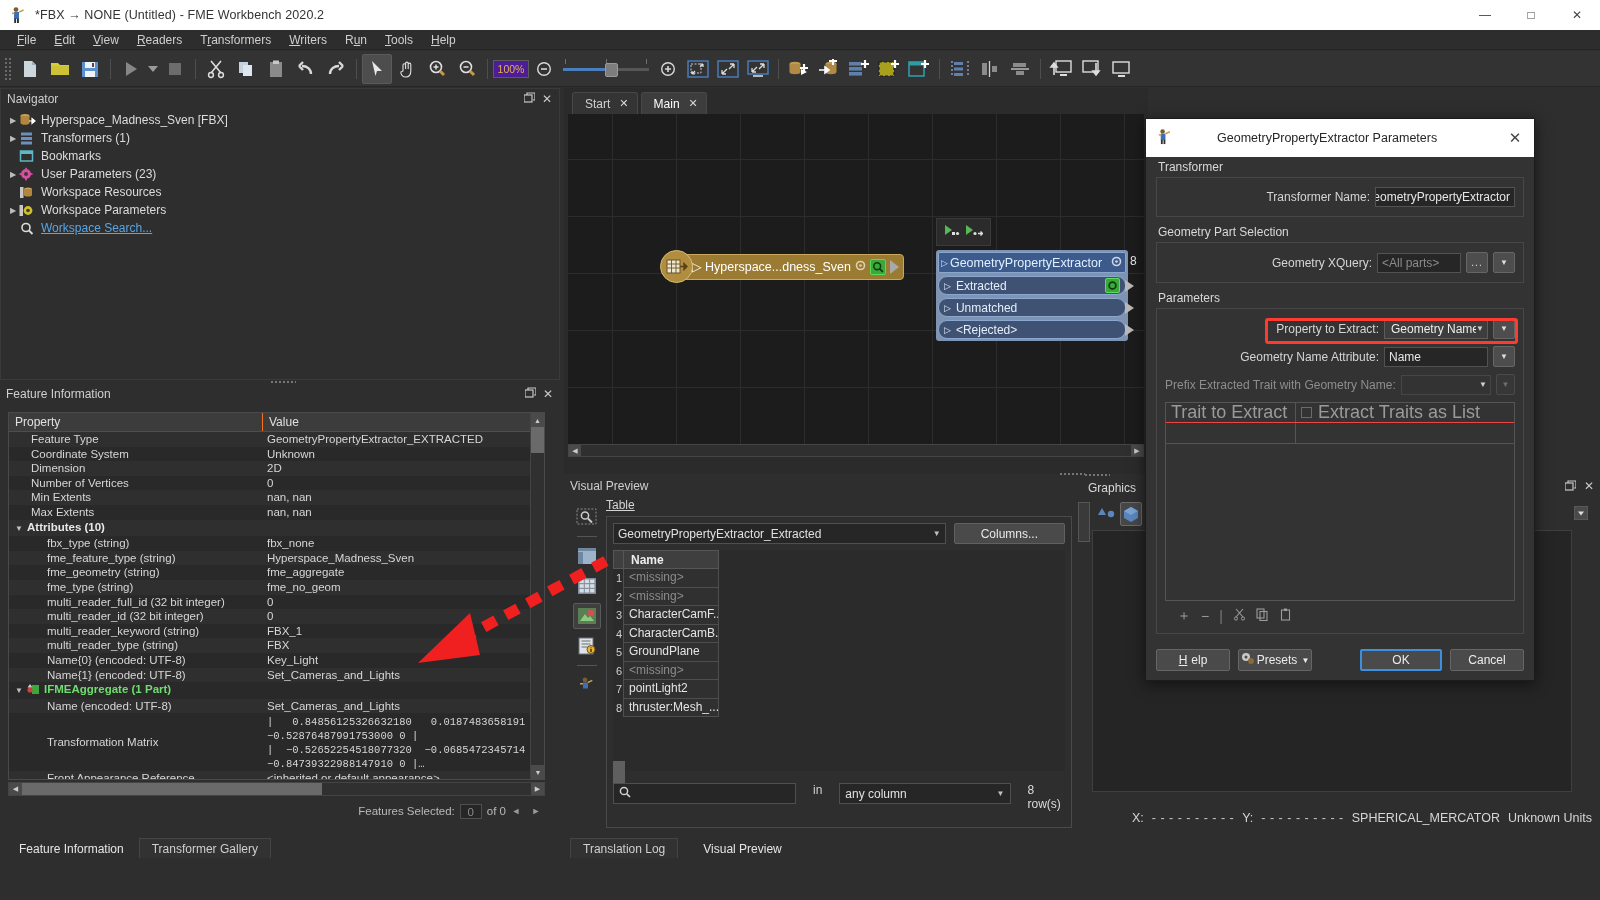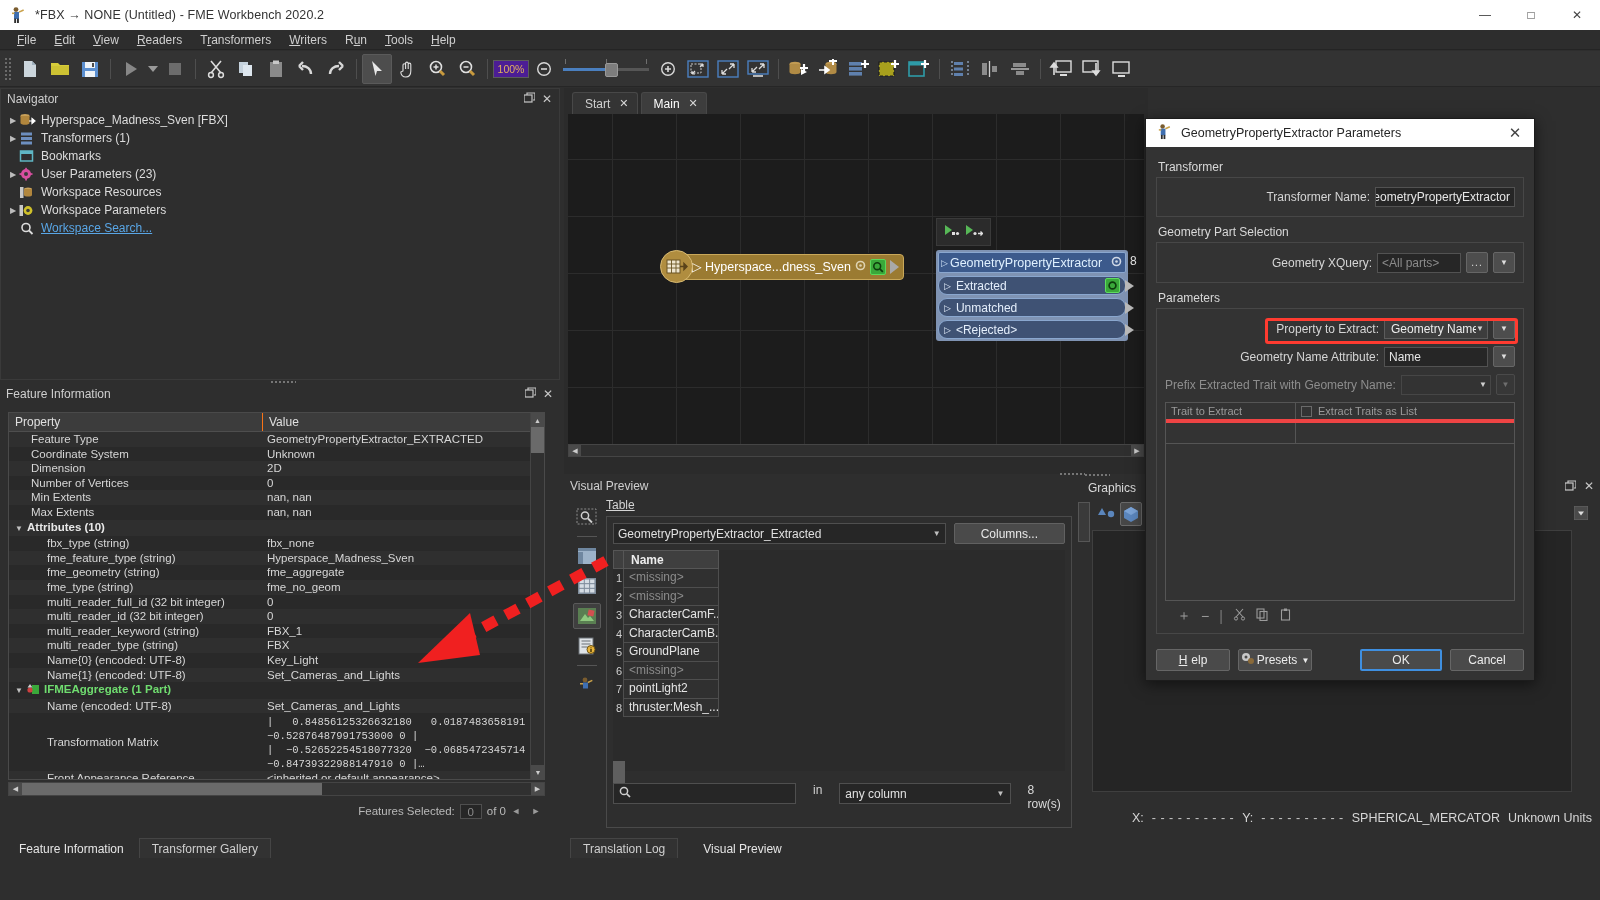--- a/index.html
+++ b/index.html
@@ -188,42 +188,42 @@
   .gr-right { position:absolute; right:4px; top:24px; width:22px; height:28px; display:flex; align-items:center; gap:4px;}
   .gr-statusbar { position:absolute; left:0; bottom:0; width:522px; height:28px; display:flex; align-items:center; justify-content:flex-end; gap:8px; padding-right:8px; font-size:12.5px; color:#d6d6d6;}
   .dashes { letter-spacing:.5px; color:#c8c8c8;}
 
   
   .cbtabs { position:absolute; left:564px; top:834px; width:560px; height:24px; display:flex; align-items:flex-end; padding-left:6px; gap:12px;}
 
   
   .dialog { position:absolute; left:1145px; top:118px; width:390px; height:563px; background:#333333;
      border:1px solid #1c1c1c; box-shadow:0 3px 14px rgba(0,0,0,.55);}
-  .dlg-title { height:28px; background:#ffffff; display:flex; align-items:center; padding:0 6px 0 10px;}
+  .dlg-title { height:38px; background:#ffffff; display:flex; align-items:center; padding:0 6px 0 10px;gap:36px;}
   .dlg-title .dt { font-size:12.5px; color:#262626; margin-left:8px;}
   .dlg-title .dx { margin-left:auto; font-size:15px; color:#444; width:26px; height:24px; display:flex; align-items:center; justify-content:center;}
   .dlg-body { position:absolute; left:0; top:30px; right:0; bottom:0; padding:8px 10px;}
   .sec-label { font-size:12px; color:#d8d8d8; margin:3px 0 3px 2px;}
   .sec-box { border:1px solid #474747; padding:9px 8px; }
   .frow { display:flex; align-items:center; gap:5px; margin-bottom:7px;}
   .frow:last-child { margin-bottom:0;}
   .flabel { flex:1; text-align:right; font-size:12px; color:#d5d5d5; white-space:nowrap;}
   .flabel.dim { color:#8d8d8d;}
   .ftext { width:140px; height:20px; background:#262626; border:1px solid #525252; font-size:12px; color:#e6e6e6; padding:0 4px; display:flex; align-items:center; overflow:hidden; white-space:nowrap;}
   .ftext.ph { color:#8b8b8b;}
   .fcombo { width:104px; height:20px; background:#3d3d3d; border:1px solid #5c5c5c; font-size:12px; color:#ececec; padding:0 3px 0 6px; display:flex; align-items:center;}
   .fcombo.dim { background:#333; border-color:#464646; color:#7b7b7b;}
   .fcombo .cv { flex:1; white-space:nowrap; overflow:hidden;}
   .fcombo .ca { font-size:8px; color:#cfcfcf;}
   .sqbtn { width:22px; height:21px; background:#4d4d4d; border:1px solid #666; border-radius:2px; display:flex; align-items:center; justify-content:center; font-size:8px; color:#ddd;}
   .sqbtn.dim { background:#373737; border-color:#4a4a4a; color:#6e6e6e;}
   .dots { letter-spacing:1px; font-size:10px;}
   .hl-box { position:absolute; left:1265px; top:318px; width:253px; height:26px; border:3px solid #ff3b30; border-radius:3px; pointer-events:none; z-index:40;}
   .trait-tbl { border:1px solid #555; margin-top:2px; }
-  .tt-hdr { display:flex; height:20px; border-bottom:4px solid #ef4444; font-size:11px; color:#9a9a9a;text-align:center;}
+  .tt-hdr { display:flex; height:20px; border-bottom:1px solid #ef4444; font-size:18px; color:#9a9a9a;text-align:center;}
   .tt-hdr .a { width:130px; border-right:1px solid #555; padding-left:5px; display:flex; align-items:center;}
   .tt-hdr .b { flex:1; display:flex; align-items:center; gap:6px; padding-left:5px;}
   .tt-chk { width:11px; height:11px; border:1px solid #6a6a6a; background:#333;}
   .tt-row { display:flex; height:21px; border-bottom:1px solid #555;}
   .tt-row .a { width:130px; border-right:1px solid #555;}
   .tt-body { height:156px;}
   .tt-btns { display:flex; align-items:center; gap:10px; padding:6px 4px 0 12px; color:#9c9c9c; font-size:14px;}
   .dlg-foot { position:absolute; left:10px; right:10px; bottom:9px; display:flex; align-items:center; gap:8px;}
   .dbtn { height:22px; min-width:74px; background:#4a4a4a; border:1px solid #666; border-radius:2px; font-size:12px; color:#ececec;
         display:flex; align-items:center; justify-content:center; gap:4px;}

